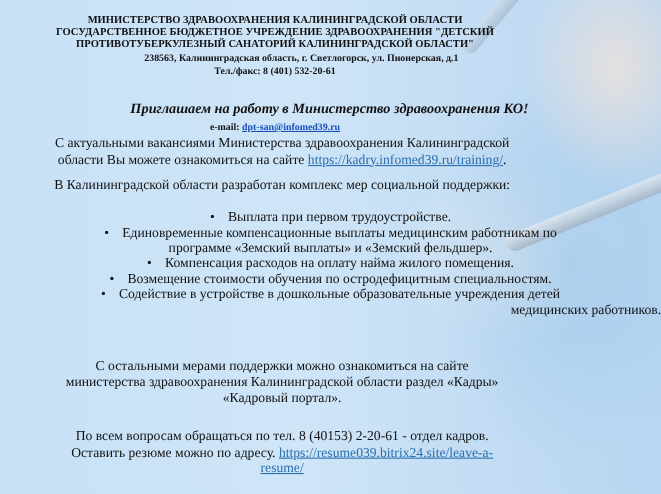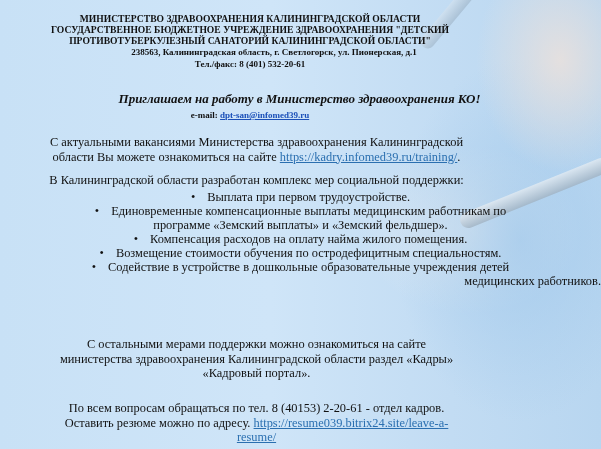--- a/index.html
+++ b/index.html
@@ -35,21 +35,21 @@
   .hdr.l4 { top: 47px; font-size: 9px; padding-left: 24px; }
   .hdr.l5 { top: 59px; font-size: 9px; }
   .hdr.l6 { top: 71px; font-size: 9px; margin-top: 39px; }
   a.link { color: #1a4fb8; text-decoration: underline; }
   a.link2 { color: #2a6fb0; text-decoration: underline; }
   .invite {
     position: absolute; top: 91px; left: 0; width: 569px; text-align: center;
     font-style: italic; font-weight: bold; font-size: 13px;
     padding-left: 30px; box-sizing: border-box;
   }
-  .p { position: absolute; left: 0; width: 513px; text-align: center; font-size: 12.4px; line-height: 14.5px; margin-top: 12px; }
+  .p { position: absolute; left: 0; width: 513px; text-align: center; font-size: 12.4px; line-height: 14.5px; }
   .p1 { top: 123px; }
   .p2 { top: 161px; }
   .bul { position: absolute; left: 0; width: 601px; text-align: center; font-size: 12.4px; line-height: 14px; }
   .bul .dot { display: inline-block; margin-right: 12px; }
   .b1 { top: 190px; }
   .b2 { top: 204px; }
   .b2b { top: 218px; }
   .b3 { top: 232px; }
   .b4 { top: 246px; }
   .b5 { top: 260px; }

